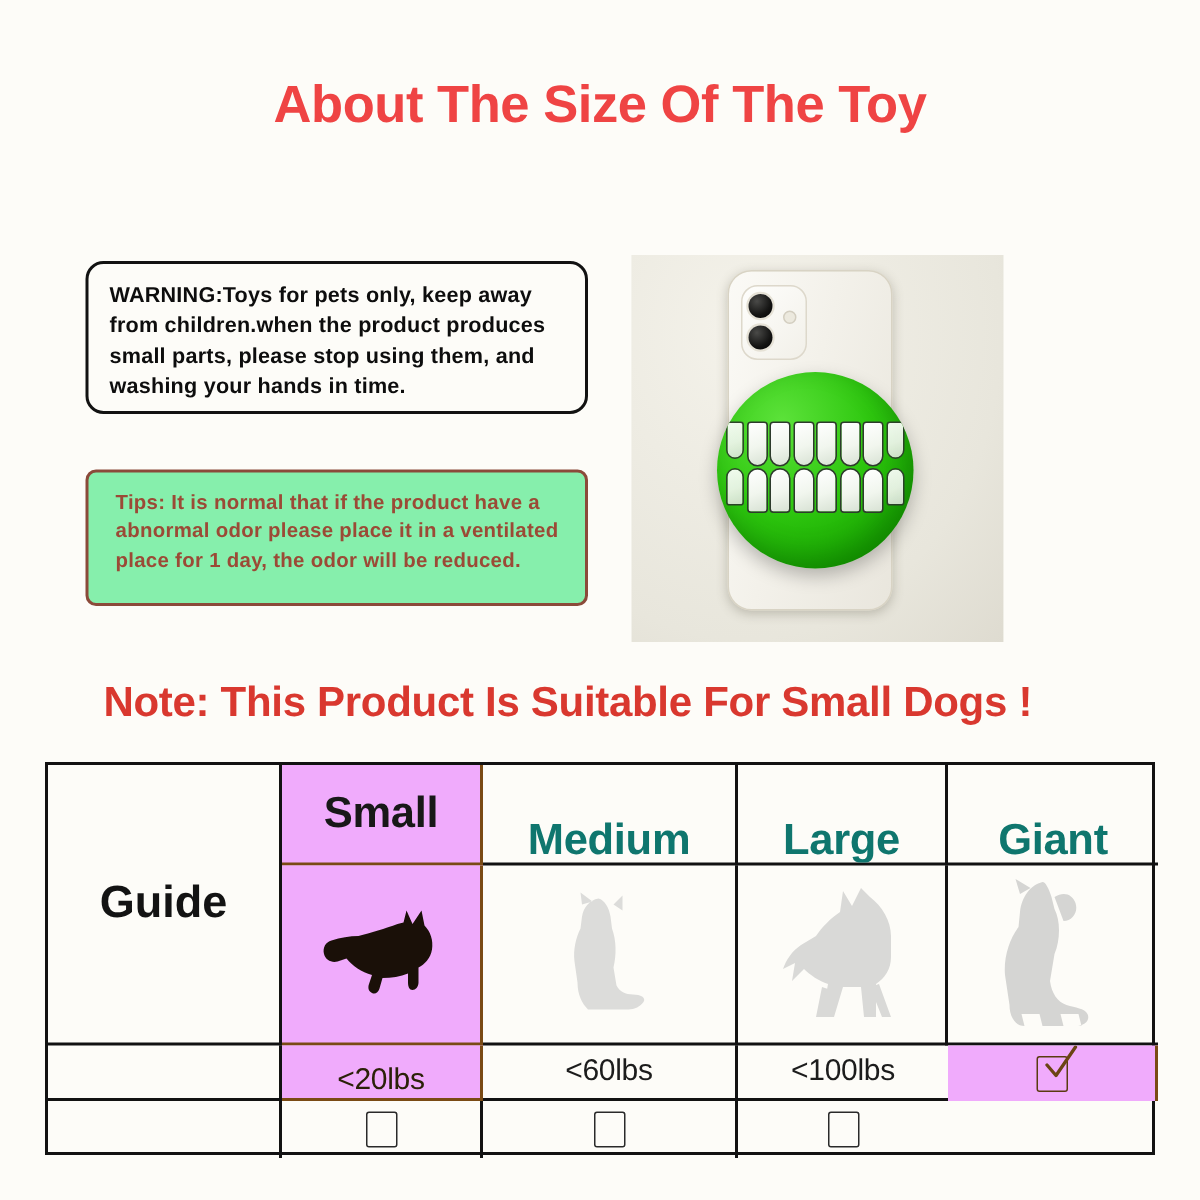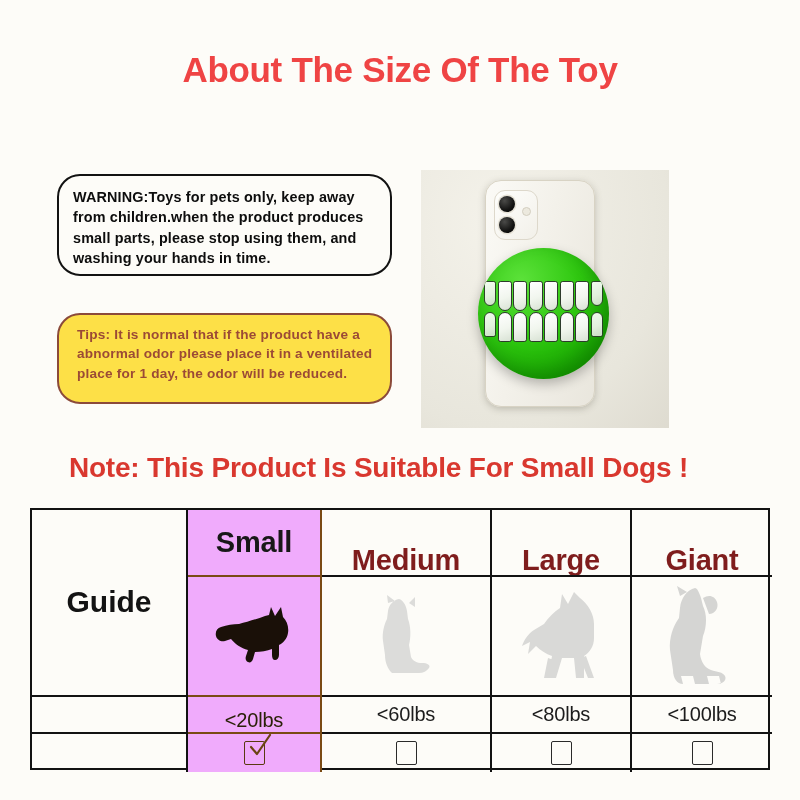--- a/index.html
+++ b/index.html
@@ -31,43 +31,43 @@
 
   
   .warning-box {
     position: absolute;
     left: 57px;
     top: 174px;
     width: 335px;
     height: 102px;
     box-sizing: border-box;
     border: 2.5px solid #121212;
-    border-radius: 23px;
+    border-radius: 12px;
     background: #fdfcf8;
     padding: 11px 14px 0 14px;
   }
   .warning-text {
     font-size: 14.4px;
     font-weight: bold;
     color: #0d0d0d;
     line-height: 1.42;
     letter-spacing: 0.15px;
   }
 
   
   .tips-box {
     position: absolute;
     left: 57px;
     top: 313px;
     width: 335px;
     height: 91px;
     box-sizing: border-box;
     border: 2.5px solid #8b4a3a;
-    border-radius: 23px;
-    background: #fde047;
+    border-radius: 7px;
+    background: #86efac;
     padding: 10px 14px 0 18px;
   }
   .tips-text {
     font-size: 13.6px;
     font-weight: bold;
     color: #9b4a36;
     line-height: 1.42;
     letter-spacing: 0.2px;
   }
 
@@ -230,21 +230,21 @@
   }
   .blank-lbs-cell { grid-column: 1; grid-row: 3; }
   .blank-check-cell { grid-column: 1; grid-row: 4; }
 
   .header-label {
     font-size: 29px;
     font-weight: bold;
     letter-spacing: -0.2px;
   }
   .header-label.active { color: #181818; }
-  .header-label.muted { color: #7f1d1d; margin-top: 36px; }
+  .header-label.muted { color: #0f766e; margin-top: 36px; }
 
   .lbs-label {
     font-size: 20px;
     font-weight: 300;
     color: #1c1c1c;
     letter-spacing: -0.2px;
   }
   .lbs-label.on-hl { color: #2b2108; margin-top: 11px; }
 
   .checkbox {
@@ -363,23 +363,20 @@
     </svg>
   </div>
 
   <div class="cell blank-lbs-cell"></div>
   <div class="cell hl">
     <span class="lbs-label on-hl">&lt;20lbs</span>
   </div>
   <div class="cell">
     <span class="lbs-label">&lt;60lbs</span>
   </div>
-  <div class="cell">
-    <span class="lbs-label">&lt;80lbs</span>
-  </div>
   <div class="cell last-col">
     <span class="lbs-label">&lt;100lbs</span>
   </div>
 
   <div class="cell blank-check-cell last-row"></div>
   <div class="cell hl last-row">
     <div class="checkbox checked">
       <svg class="tick" viewBox="0 0 26 26">
         <path d="M4 14 L10 21 L23 2" fill="none" stroke="#6b4413" stroke-width="2.2" stroke-linecap="round" stroke-linejoin="round"></path>
       </svg>

